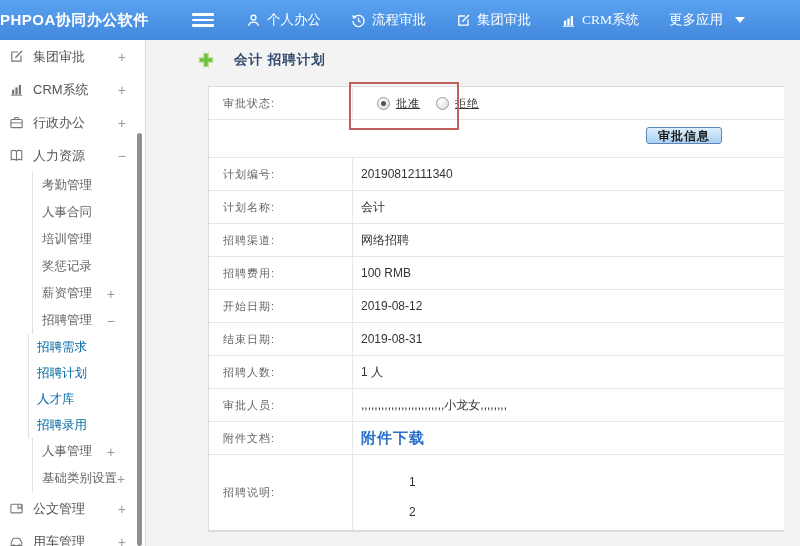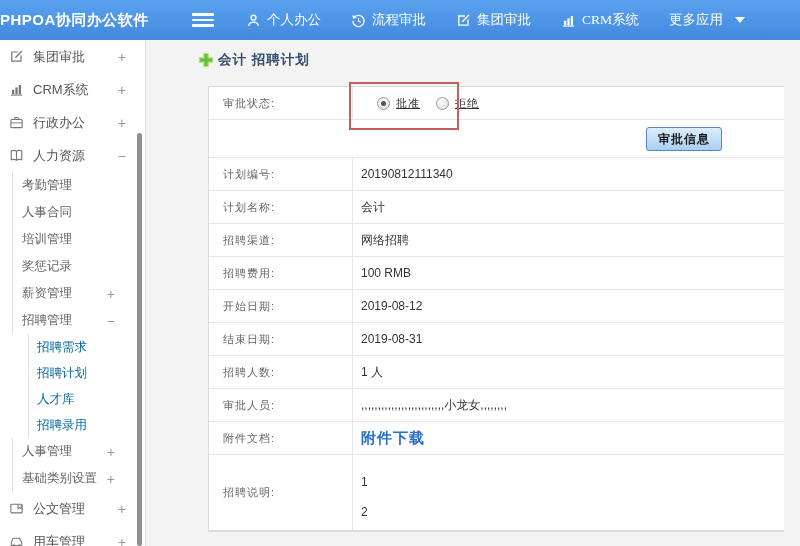--- a/index.html
+++ b/index.html
@@ -15,48 +15,48 @@
   .nav { display:flex; align-items:flex-start; margin-left:32px; gap:30px;font-family:Liberation Serif, serif; }
   .nav-item { display:flex; align-items:center; gap:6px; font-size:13.5px; cursor:pointer; white-space:nowrap; }
   .nav-icon { display:flex; align-items:center; }
   .caret { margin-left:6px; display:flex; align-items:center; }
 
   
   .sidebar { position:absolute; top:40px; left:0; bottom:0; width:146px; background:#fff;
     border-right:1px solid #d9d9d9; overflow:hidden; z-index:5; }
   .sb-item { display:flex; align-items:center; cursor:pointer; color:#555; }
   .sb-item.lvl0 { height:33px; padding-left:9px; font-size:13px; }
-  .sb-item.lvl1 { height:27px; margin-left:12px; border-left:1px solid #e2e2e2; padding-left:9px; font-size:12.5px; color:#666; }
+  .sb-item.lvl1 { height:27px; margin-left:32px; border-left:1px solid #e2e2e2; padding-left:9px; font-size:12.5px; color:#666; }
   .sb-item.lvl2 { height:26px; margin-left:28px; border-left:1px solid #e2e2e2; padding-left:8px; font-size:12.5px; color:#0369a1; }
   .sb-icon { width:17px; margin-right:7px; display:flex; align-items:center; }
   .sb-label { flex:1; white-space:nowrap; }
   .sb-expand { color:#999; font-size:14px; font-weight:normal; }
   .lvl0 .sb-expand { padding-right:19px; }
   .lvl1 .sb-expand { padding-right:30px; }
   .sb-scroll { position:absolute; right:3px; top:93px; bottom:0; width:5px; background:#8f8f8f; border-radius:3px; cursor:pointer; }
 
   
   .main { position:absolute; top:40px; left:147px; right:0; bottom:0; background:#f3f3f3; }
-  .main-title { position:absolute; left:51px; top:11px; display:flex; align-items:center; gap:4px;
+  .main-title { position:absolute; left:51px; top:11px; display:flex; align-items:center; gap:20px;
     font-size:13.5px; font-weight:bold; color:#334b6c; letter-spacing:1px; }
   .plus-icon { display:flex; align-items:center; }
 
   .detail-table { position:absolute; left:61px; top:46px; right:16px; background:#fff;
     border:1px solid #dcdcdc; border-right:none; }
   .frow { display:flex; align-items:stretch; border-bottom:1px solid #e7e7e7; height:33px; }
-  .frow:last-child { border-bottom:1px solid #dcdcdc; }
+  .frow:last-child { border-bottom:1px solid #dcdcdc;gap:48px; }
   .flabel { width:144px; border-right:1px solid #e7e7e7; padding-left:14px; display:flex; align-items:center;
     font-size:11px; color:#666; letter-spacing:1px; }
   .fval { flex:1; padding-left:8px; display:flex; align-items:center; font-size:12px; color:#333; }
   .frow.tall { height:76px; }
   .frow.tall .fval { align-items:flex-start; padding-top:12px; line-height:30px; white-space:pre-line; }
   .fval.link-cell a, .fval.link-cell span.lnk { color:#2a6fc9; font-weight:bold; font-size:15px; cursor:pointer; letter-spacing:1px; }
 
   .button-row { height:38px; position:relative; display:block; border-bottom:1px solid #e7e7e7; }
-  .approve-btn { position:absolute; right:62px; top:7px; height:24px; padding:0 11px;
+  .approve-btn { position:absolute; right:62px; top:7px; height:17px; padding:0 11px;
     background:linear-gradient(#ddeefb,#a9cff1); border:1px solid #5b87b8; border-radius:3px;
     font-size:12px; font-weight:bold; color:#1a1a1a; letter-spacing:1px; cursor:pointer;
     font-family:"Liberation Sans","DejaVu Sans",sans-serif; }
 
   .radios { gap:0; }
   .radio { width:13px; height:13px; border-radius:50%; border:1px solid #9a9a9a;
     background:radial-gradient(circle at 35% 30%, #fff, #d8d8d8); display:inline-block; position:relative;
     margin-left:16px; margin-right:6px; cursor:pointer; flex:0 0 auto; }
   .radio.selected::after { content:''; position:absolute; left:3px; top:3px; right:3px; bottom:3px;
     border-radius:50%; background:#555; }

